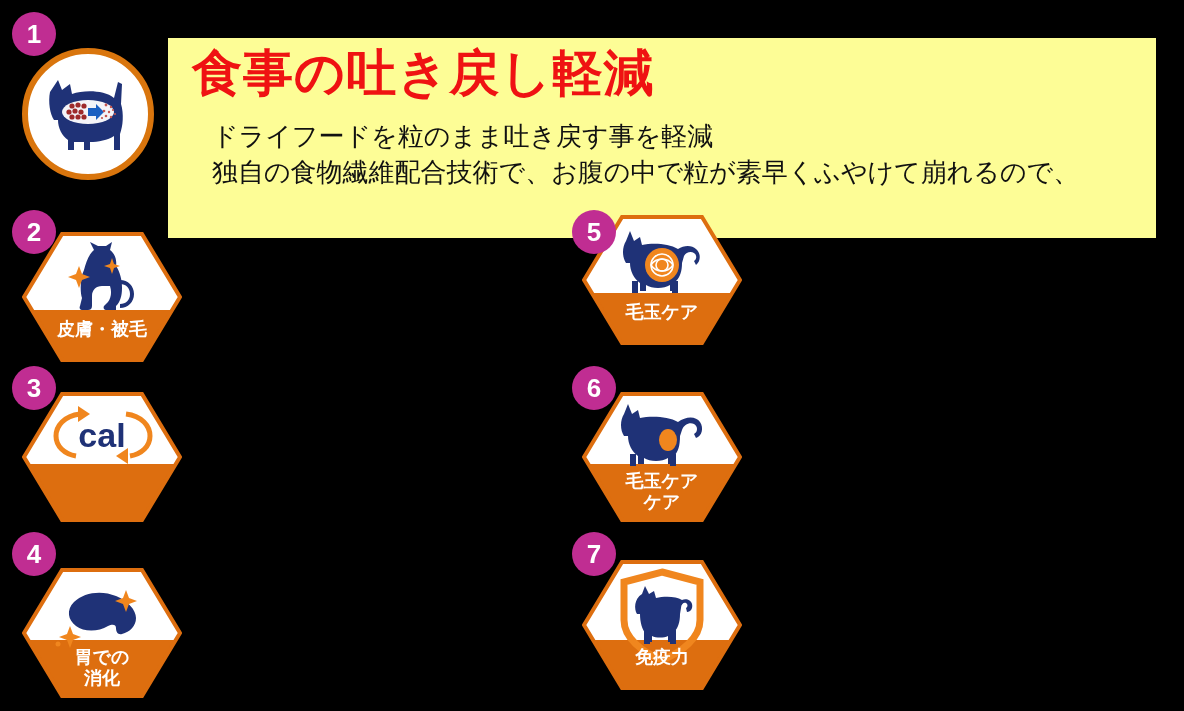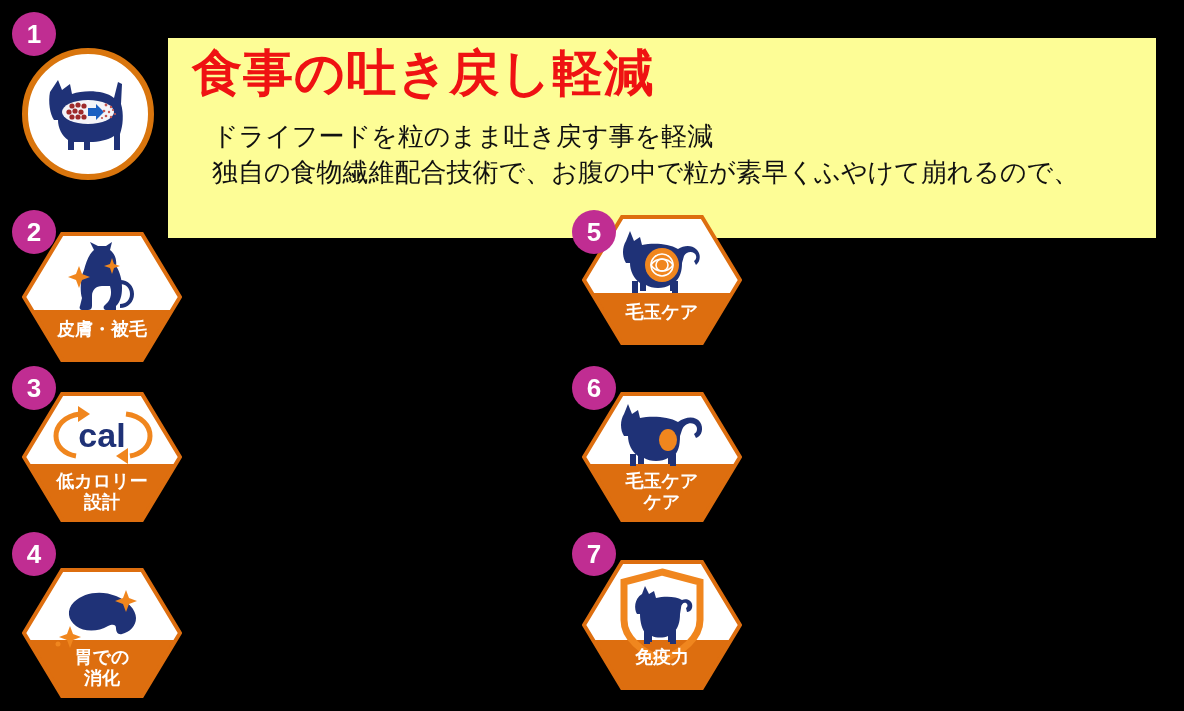--- a/index.html
+++ b/index.html
@@ -234,24 +234,20 @@
     <g fill="none" stroke="#f0861e" stroke-width="5" stroke-linecap="butt">
       <path d="M58 22 C42 24 34 34 34 44 C34 54 42 62 54 64"></path>
       <path d="M104 22 C120 24 128 34 128 44 C128 54 120 62 108 64"></path>
     </g>
     <g fill="#f0861e">
       <path d="M56 14 L68 22 L56 30 Z"></path>
       <path d="M106 56 L94 64 L106 72 Z"></path>
     </g>
     <text x="80" y="55" font-family="'Liberation Sans', sans-serif" font-size="34" font-weight="bold" fill="#1f3277" text-anchor="middle">cal</text>
   </svg>
-  <div class="hex-label two-line">
-    <span style="display:block">低カロリー</span>
-    <span style="display:block">設計</span>
-  </div>
 </div>
 <div class="num-bubble on-hex" style="left:12px; top:366px;">3</div>
 
 <div class="hex-badge" style="left:22px; top:560px;margin-top:8px;">
   <svg class="hex-shape" viewBox="0 0 160 130">
     <defs>
       <clipPath id="hexclip4">
         <polygon points="40,2 120,2 158,65 120,128 40,128 2,65"></polygon>
       </clipPath>
     </defs>

